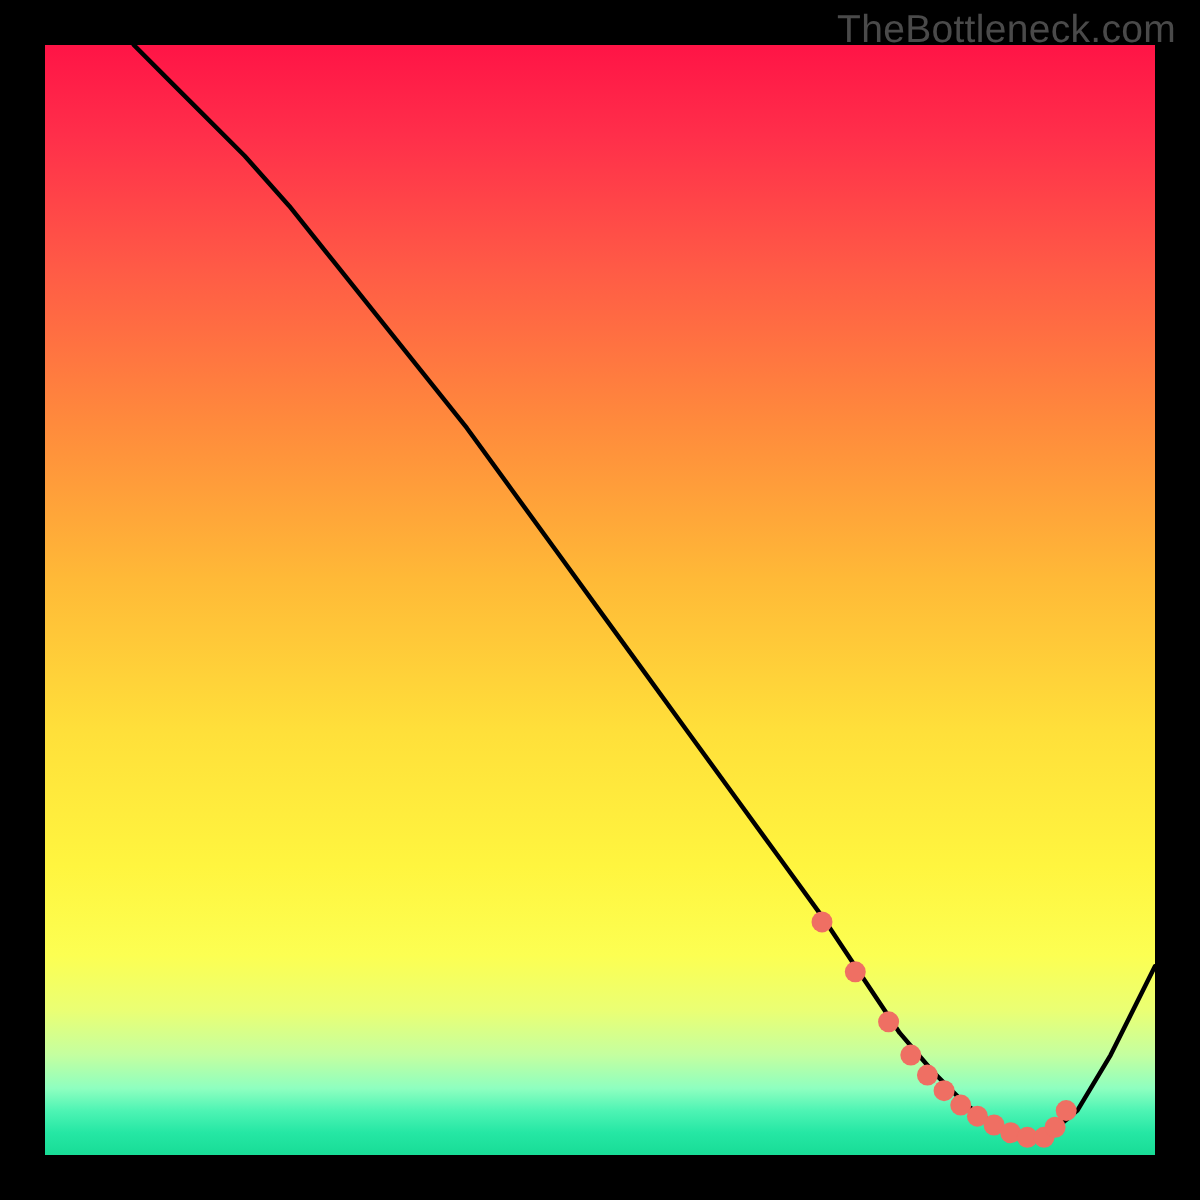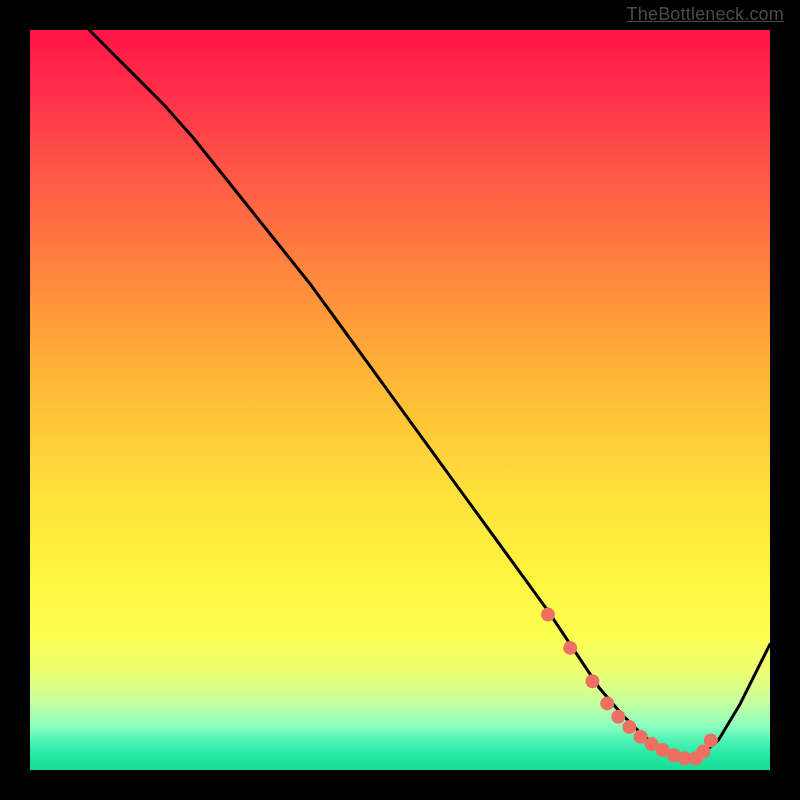--- a/index.html
+++ b/index.html
@@ -49,24 +49,23 @@
       #4ef4b4 96%,
       #25e7a4 98%,
       #18dc96 100%
     );
   }
   .attribution {
     position: absolute;
     top: 4px;
     right: 16px;
     color: #4a4a4a;
-    font-size: 18px;
+    font-size: 26px;
     font-weight: 400;
     letter-spacing: 0.2px;
-    text-decoration: underline;
   }
   svg.overlay {
     position: absolute;
     left: 0;
     top: 0;
   }
 </style>
 </head>
 <body>
 

